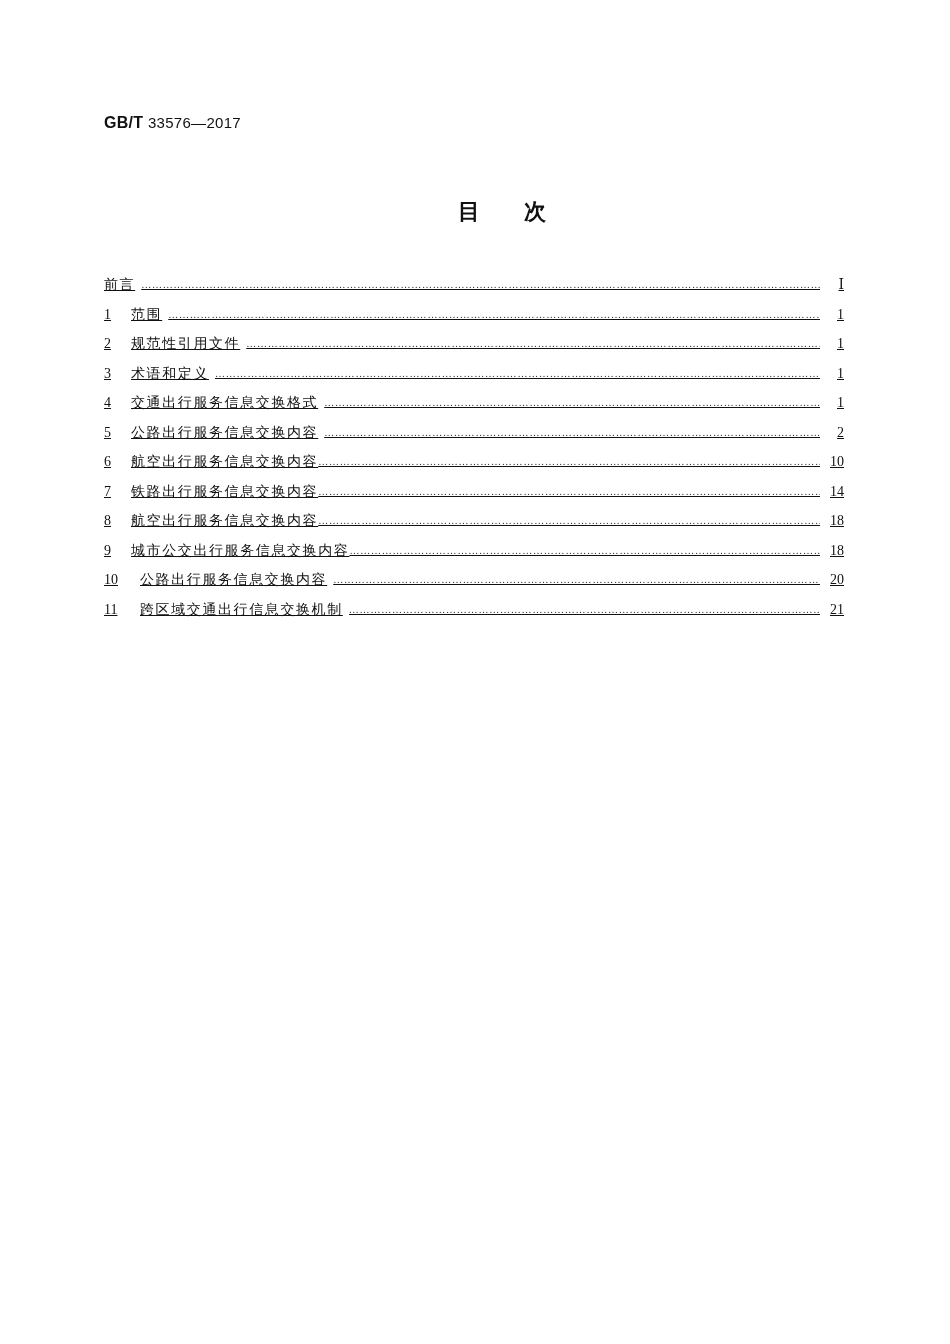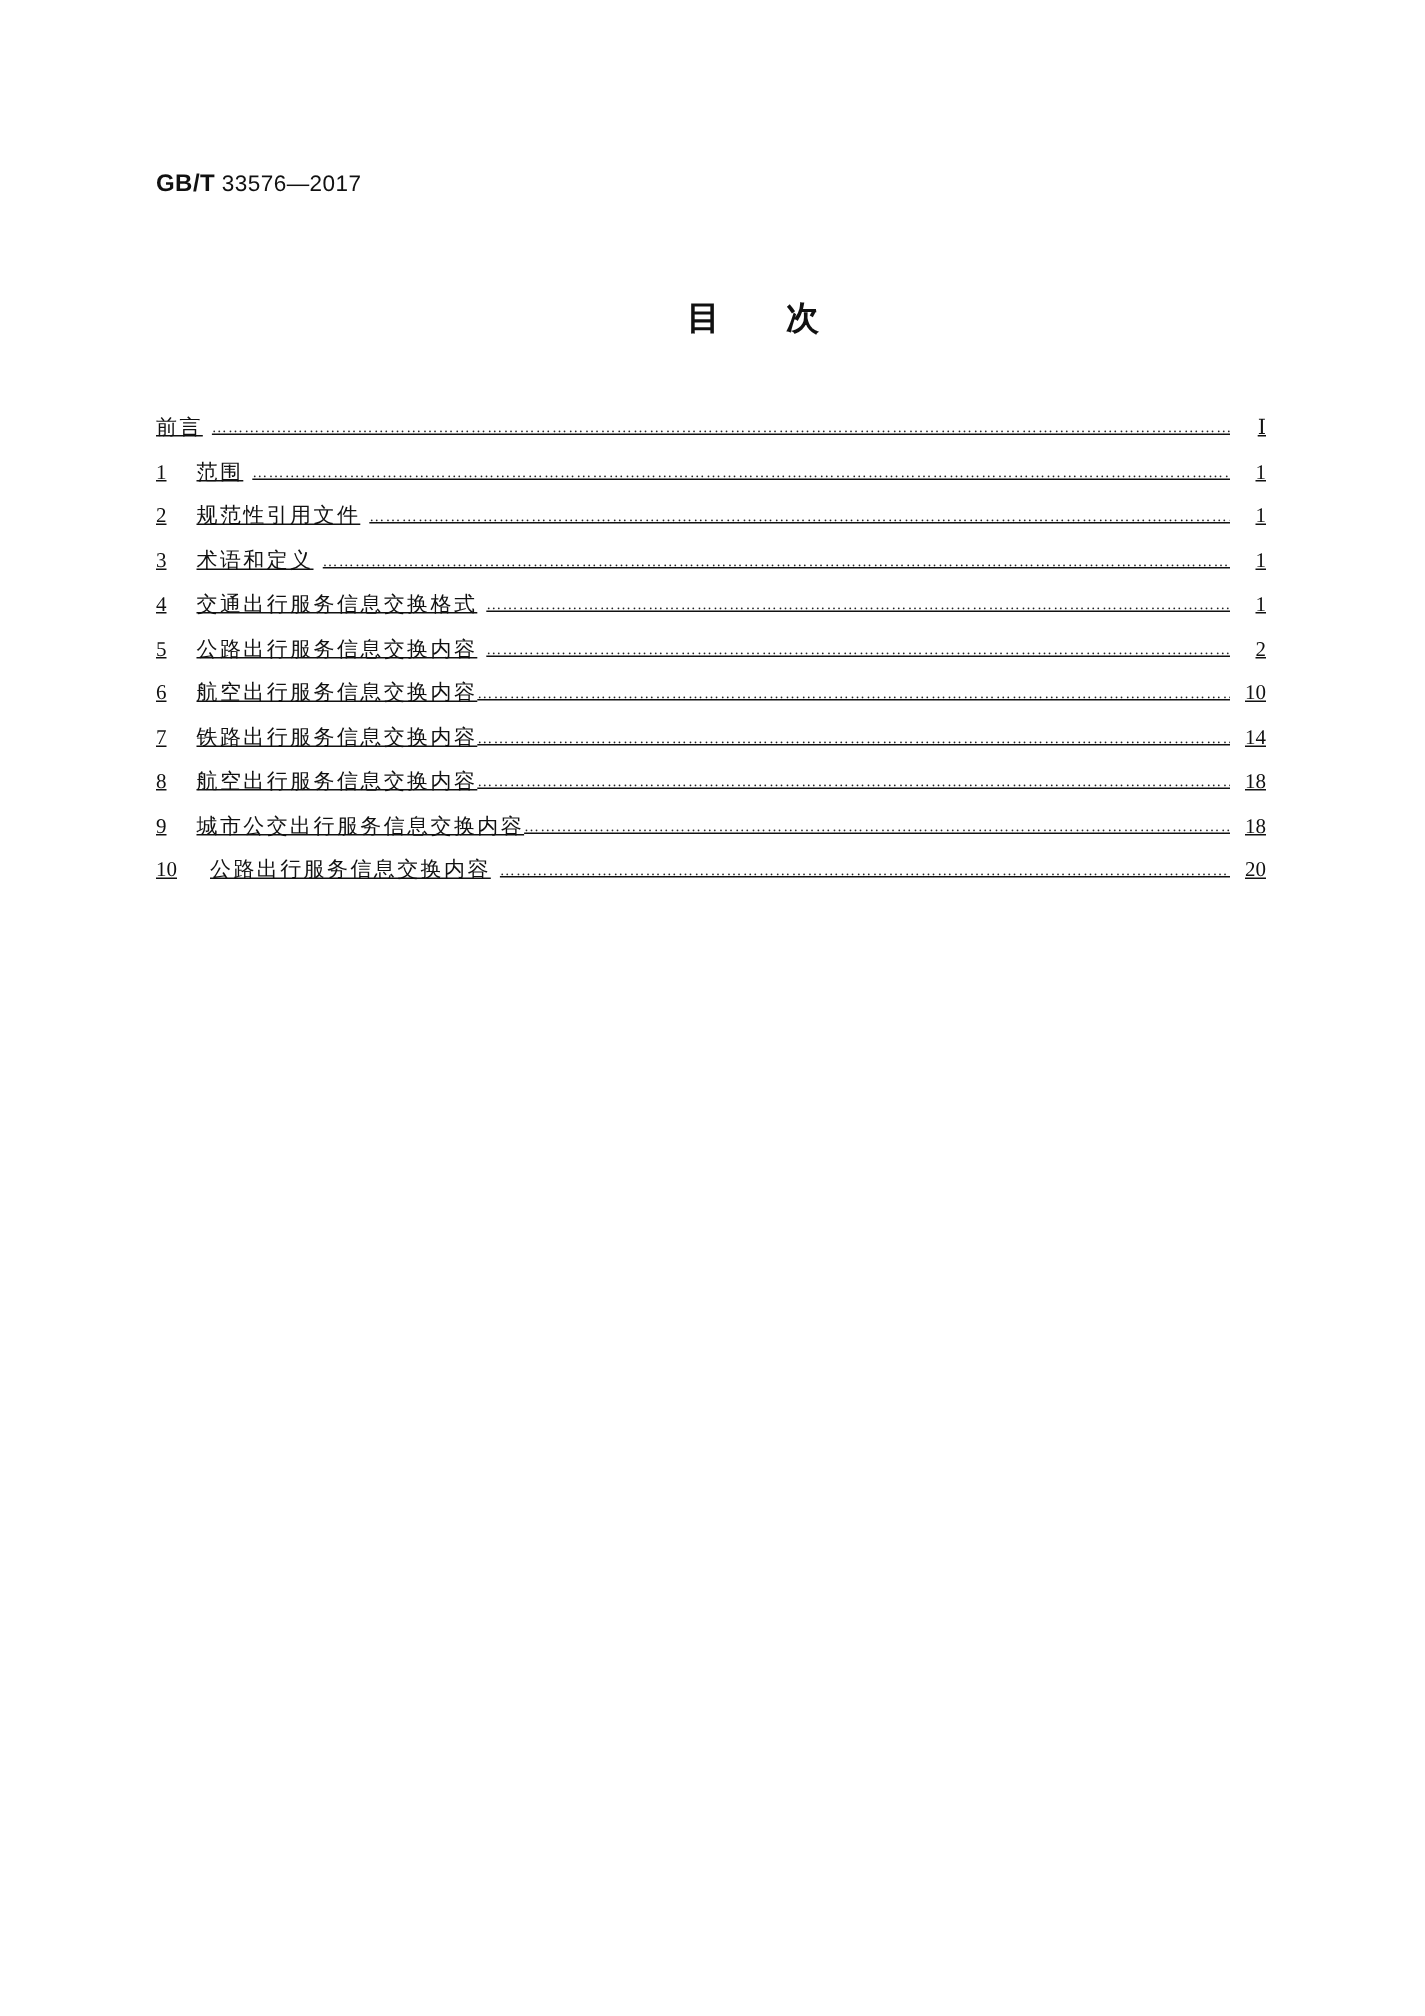--- a/index.html
+++ b/index.html
@@ -163,13 +163,19 @@
     <span class="toc-text">城市公交出行服务信息交换内容</span>
     <span class="toc-leader tight"></span>
     <span class="toc-page">18</span>
   </li>
   <li class="toc-item">
     <span class="toc-num w2">10</span>
     <span class="toc-text">公路出行服务信息交换内容</span>
     <span class="toc-leader"></span>
     <span class="toc-page">20</span>
   </li>
+  <li class="toc-item">
+    <span class="toc-num w2">11</span>
+    <span class="toc-text">跨区域交通出行信息交换机制</span>
+    <span class="toc-leader"></span>
+    <span class="toc-page">21</span>
+  </li>
 </ul>
 
 </body></html>

